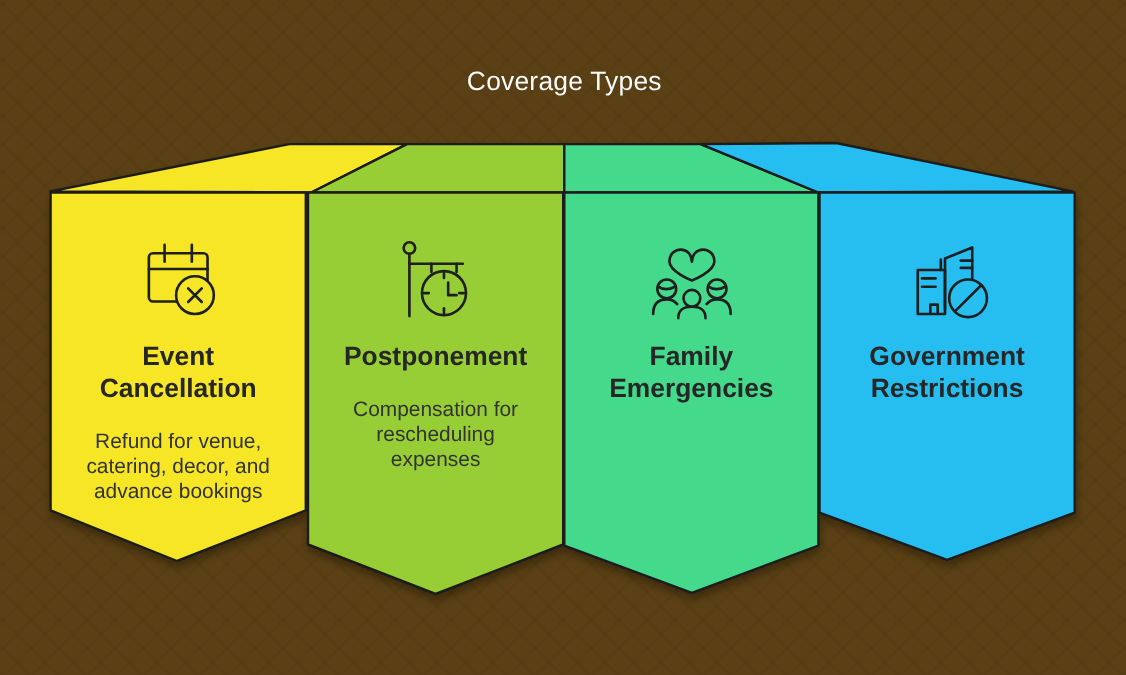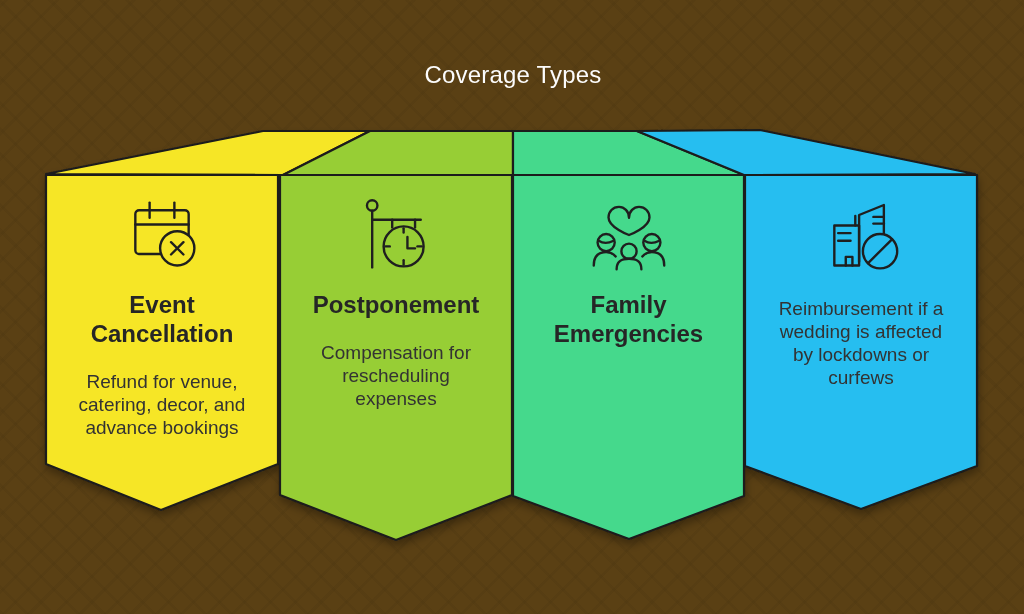--- a/index.html
+++ b/index.html
@@ -17,21 +17,21 @@
     color:var(--title-text,#FCFCFC);letter-spacing:0.2px;
   }
   #shapes{position:absolute;top:0;left:0;}
   #shapes polygon{stroke:var(--outline,#1C1C1C);stroke-width:2.2;stroke-linejoin:round;}
   .fill1{fill:var(--card1,#F6E628);}
   .fill2{fill:var(--card2,#97CE34);}
   .fill3{fill:var(--card3,#44D98C);}
   .fill4{fill:var(--card4,#27BEF0);}
   .card{
     position:absolute;top:175px;display:flex;flex-direction:column;
-    align-items:center;text-align:center;padding-top:20px;box-sizing:border-box;
+    align-items:center;text-align:center;padding-top:40px;box-sizing:border-box;
   }
   .card-1{left:46px;width:232px;}
   .card-2{left:280px;width:232px;}
   .card-3{left:513px;width:231px;align-items:center;}
   .card-4{left:745px;width:232px;}
   .icon-wrap{height:80px;display:flex;align-items:center;justify-content:center;}
   .icon-wrap svg{height:80px;width:84px;}
   .icon-wrap svg *{fill:none;stroke:#1F1F1F;stroke-width:2.5;stroke-linecap:round;stroke-linejoin:round;}
   .icon-wrap svg .mask1{fill:var(--card1,#F6E628);}
   .icon-wrap svg .mask4{fill:var(--card4,#27BEF0);}
@@ -136,19 +136,17 @@
         <line x1="18" y1="48" x2="31" y2="48"></line>
         <path d="M26,74 V65 H33 V74"></path>
         <path d="M36,32 V22"></path>
         <path d="M40,70 V21 L66,10.5 V42"></path>
         <line x1="55" y1="23" x2="66" y2="23"></line>
         <line x1="55" y1="30" x2="66" y2="30"></line>
         <circle class="mask4" cx="62" cy="59" r="18"></circle>
         <line x1="74.5" y1="46.5" x2="49.5" y2="71.5"></line>
       </svg>
     </div>
-    <div class="card-desc">Reimbursement if a
-wedding is affected
-by lockdowns or
-curfews</div>
+    <div class="card-title">Government
+Restrictions</div>
   </div>
 
 </div>
 
 </body></html>

